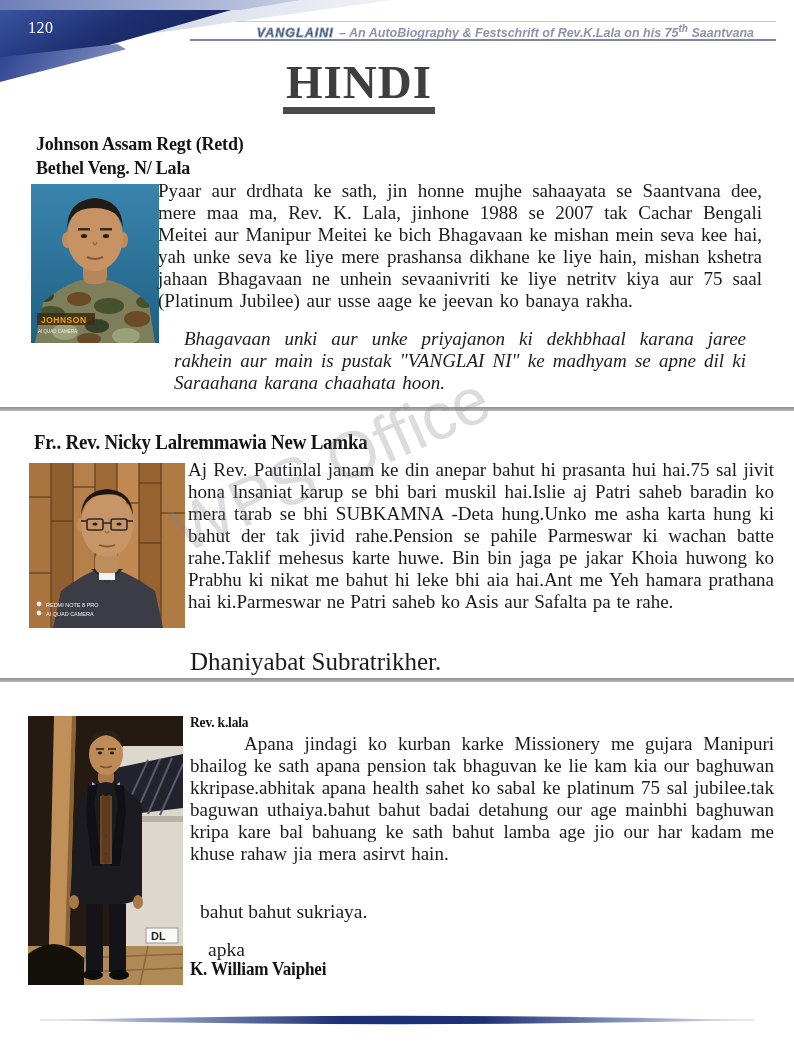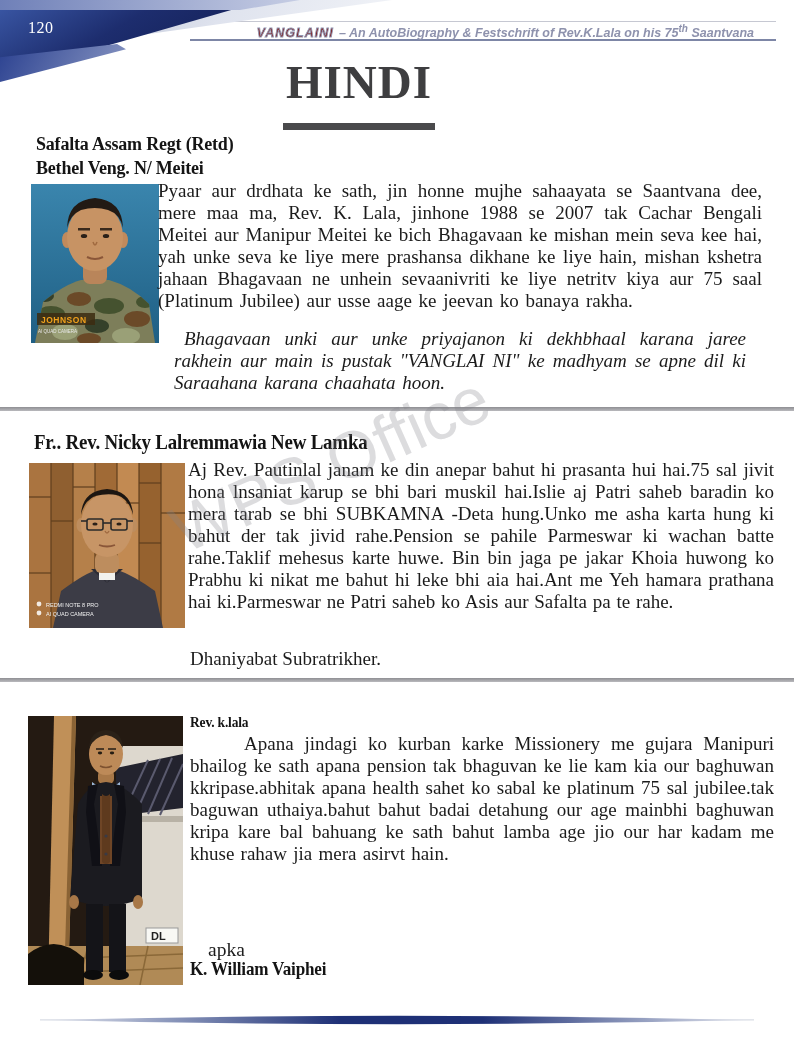--- a/index.html
+++ b/index.html
@@ -7,21 +7,21 @@
     position:relative;width:794px;height:1058px;margin:0 auto;background:#ffffff;
     overflow:hidden;font-family:"Liberation Serif",serif;color:#1c1c1c;
   }
   
   .hdr-rule-top{position:absolute;left:190px;top:21px;width:586px;height:1px;background:#c6c8d2;}
   .hdr-rule-bottom{position:absolute;left:190px;top:39px;width:586px;height:2px;background:#7d86a6;}
   .hdr-text{
     position:absolute;right:40px;top:23px;font-family:"Liberation Sans",sans-serif;
     font-style:italic;font-weight:bold;font-size:12.5px;color:#8e92ad;white-space:nowrap;
   }
-  .hdr-brand{color:#7f1d1d;-webkit-text-stroke:0.9px #9296b2;letter-spacing:1px;margin-right:2px;}
+  .hdr-brand{color:#0c4a6e;-webkit-text-stroke:0.9px #9296b2;letter-spacing:1px;margin-right:2px;}
   .hdr-sup{vertical-align:super;font-size:10px;}
   .swoosh-light{
     position:absolute;left:0;top:0;width:392px;height:46px;
     background:linear-gradient(120deg,#aeb6ca 0%,#dfe3ee 55%,#f2f4f8 100%);
     clip-path:polygon(0 0,100% 0,16% 100%,0 100%);
   }
   .swoosh-dark{
     position:absolute;left:0;top:4px;width:252px;height:58px;
     background:linear-gradient(150deg,#3a57a5 0%,#1d2d6e 45%,#101c50 100%);
     clip-path:polygon(0 0,100% 0,20% 100%,0 100%);
@@ -36,41 +36,41 @@
     background:linear-gradient(120deg,#2b4190,#9aa6cc);
     clip-path:polygon(0 35%,78% 0,84% 14%,0 100%);
   }
   .page-number{
     position:absolute;left:28px;top:19px;color:#ffffff;font-family:Liberation Serif, serif;
     font-size:16px;letter-spacing:0.5px;z-index:5;
   }
   
   .doc-title{
     position:absolute;left:283px;top:58px;font-size:47px;font-weight:bold;color:#3e3e40;
-    letter-spacing:1px;border-bottom:7px solid #4a4a4c;padding:0 3px 16px 3px;line-height:1.05;
+    letter-spacing:1px;border-bottom:7px solid #4a4a4c;padding:0 3px 0 3px;line-height:1.05;
   }
   
   .slab{font-weight:bold;color:#141414;letter-spacing:-0.2px;}
   .condense{display:inline-block;transform:scaleX(0.9);transform-origin:left center;white-space:nowrap;}
   .body-par{font-size:19px;line-height:22px;text-align:justify;color:#1b1b1b;}
   
   .s1-authors{position:absolute;left:36px;top:132px;font-size:18px;line-height:24px;}
   .s1-heading{position:absolute;left:275px;top:133px;font-size:19px;}
   .photo1{position:absolute;left:31px;top:184px;width:128px;height:182px;}
   .s1-text{position:absolute;left:158px;top:180px;width:604px;word-spacing:2px;}
   .s1-p2{text-indent:10px;}
   
   .divider{position:absolute;left:0;width:794px;height:4px;background:linear-gradient(#8f8f93,#b9b9bd);}
   .div1{top:407px;}
   .div2{top:678px;}
   
   .s2-heading{position:absolute;left:34px;top:430px;font-size:21px;}
   .photo2{position:absolute;left:29px;top:463px;width:156px;height:165px;}
   .s2-text{position:absolute;left:188px;top:459px;width:586px;word-spacing:1px;}
-  .s2-closing{position:absolute;left:190px;top:648px;font-size:19px;}
+  .s2-closing{position:absolute;left:190px;top:648px;font-size:25px;}
   
   .photo3{position:absolute;left:28px;top:716px;width:184px;height:269px;}
   .s3-heading{position:absolute;left:190px;top:714px;font-size:15px;}
   .s3-text{position:absolute;left:190px;top:733px;width:584px;word-spacing:1.5px;}
   .s3-text .body-par{text-indent:54px;}
   .s3-closing1{position:absolute;left:200px;top:901px;font-size:19.5px;}
   .s3-closing2{position:absolute;left:208px;top:939px;font-size:19.5px;}
   .s3-signature{position:absolute;left:190px;top:958px;font-size:19px;}
   
   .watermark{
@@ -93,22 +93,22 @@
   <div class="swoosh-dark"></div>
   <div class="swoosh-edge"></div>
   <div class="swoosh-tail"></div>
   <div class="page-number">120</div>
 
   <div class="doc-title">HINDI</div>
 
   <div class="watermark">WPS Office</div>
 
   <div class="s1-authors slab">
-    <div>Safalta Assam Regt (Retd)</div>
-    <div>Bethel Veng. N/ Meitei</div>
+    <div>Johnson Assam Regt (Retd)</div>
+    <div>Bethel Veng. N/ Lala</div>
   </div>
 
   <div class="photo1">
     <svg width="128" height="159" viewBox="0 0 128 159">
       <defs>
         <linearGradient id="p1bg" x1="0" y1="0" x2="0" y2="1">
           <stop offset="0" stop-color="#3a85ad"></stop>
             <stop offset="1" stop-color="#1f5f84"></stop>
         </linearGradient>
         <clipPath id="torso1">
@@ -272,20 +272,21 @@
         <ellipse cx="65" cy="259" rx="10" ry="5" fill="#0c0c0c"></ellipse>
         <ellipse cx="91" cy="259" rx="10" ry="5" fill="#0c0c0c"></ellipse>
       </g>
     </svg>
   </div>
 
   <div class="s3-heading slab"><span class="condense">Rev. k.lala</span></div>
   <div class="s3-text">
     <p class="body-par" style="margin:0;">Apana jindagi ko kurban karke Missionery me gujara Manipuri  bhailog  ke sath apana pension tak bhaguvan ke lie kam kia  our baghuwan kkripase.abhitak apana health sahet ko sabal ke platinum 75  sal jubilee.tak baguwan uthaiya.bahut bahut badai detahung our age  mainbhi  baghuwan  kripa kare bal bahuang ke sath bahut lamba age jio our har kadam me khuse rahaw jia mera asirvt hain.</p>
   </div>
+  <div class="s3-closing1">bahut bahut sukriaya.</div>
   <div class="s3-closing2">apka</div>
   <div class="s3-signature slab"><span class="condense">K. William Vaiphei</span></div>
 
   <div class="footer-line">
     <svg width="714" height="14" viewBox="0 0 714 14">
       <defs>
         <linearGradient id="footgrad" x1="0" y1="0" x2="1" y2="0">
           <stop offset="0" stop-color="#e8eaf0"></stop>
           <stop offset="0.18" stop-color="#8c98bc"></stop>
           <stop offset="0.42" stop-color="#1e3076"></stop>

